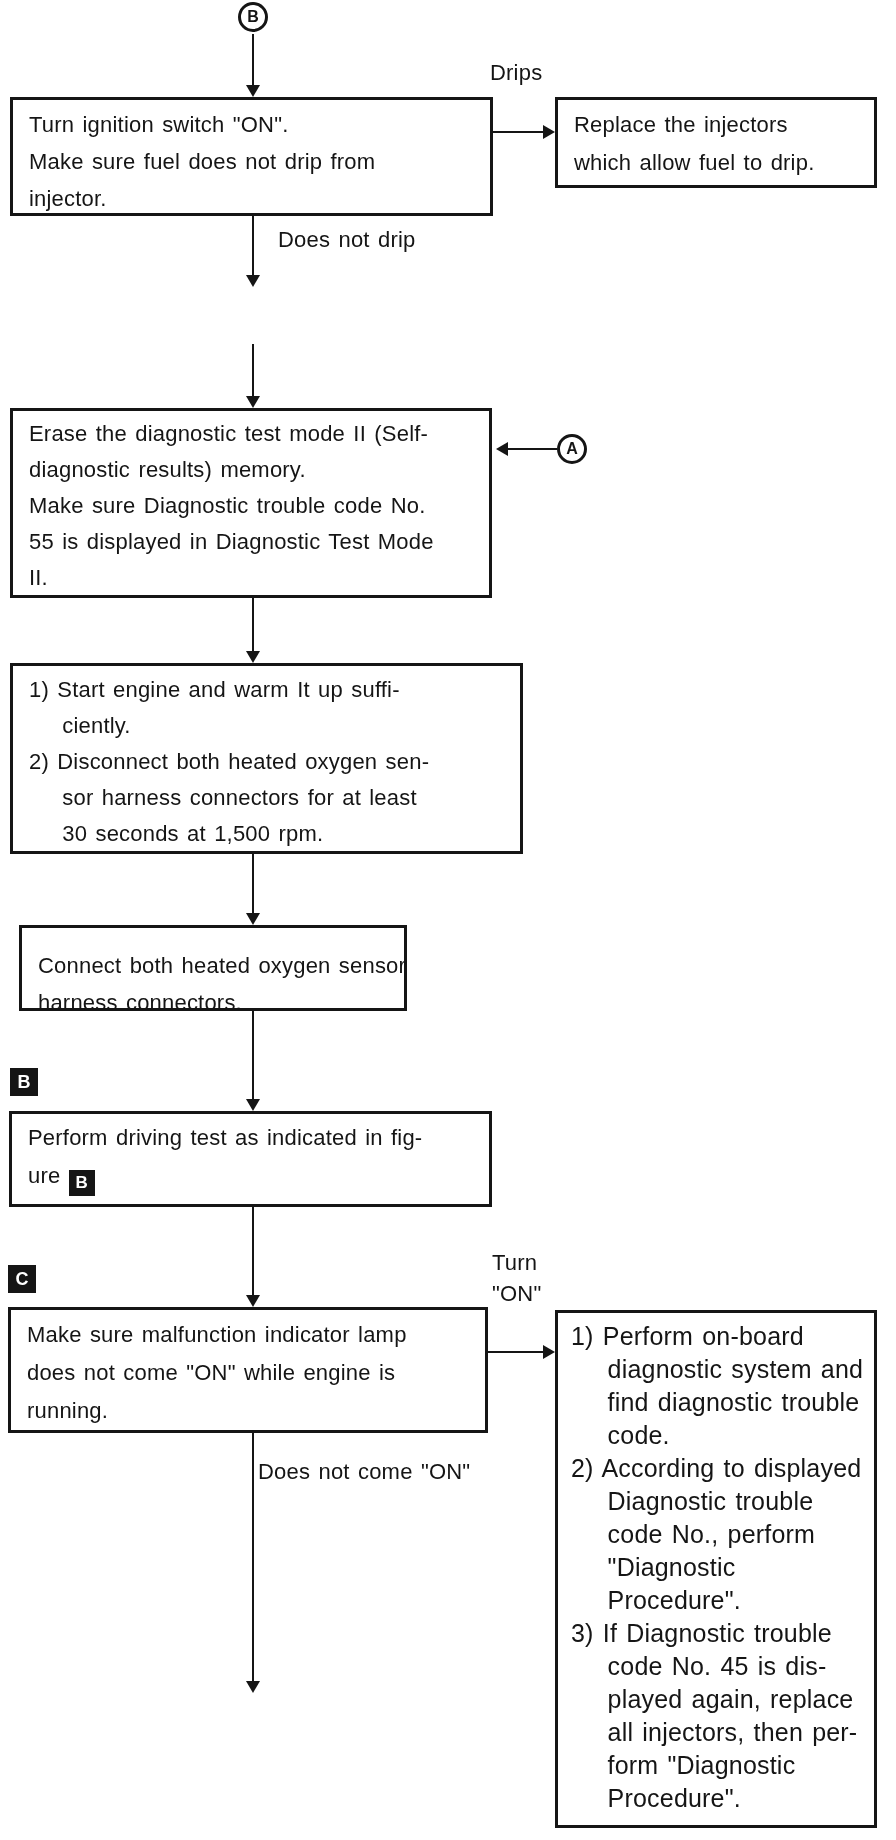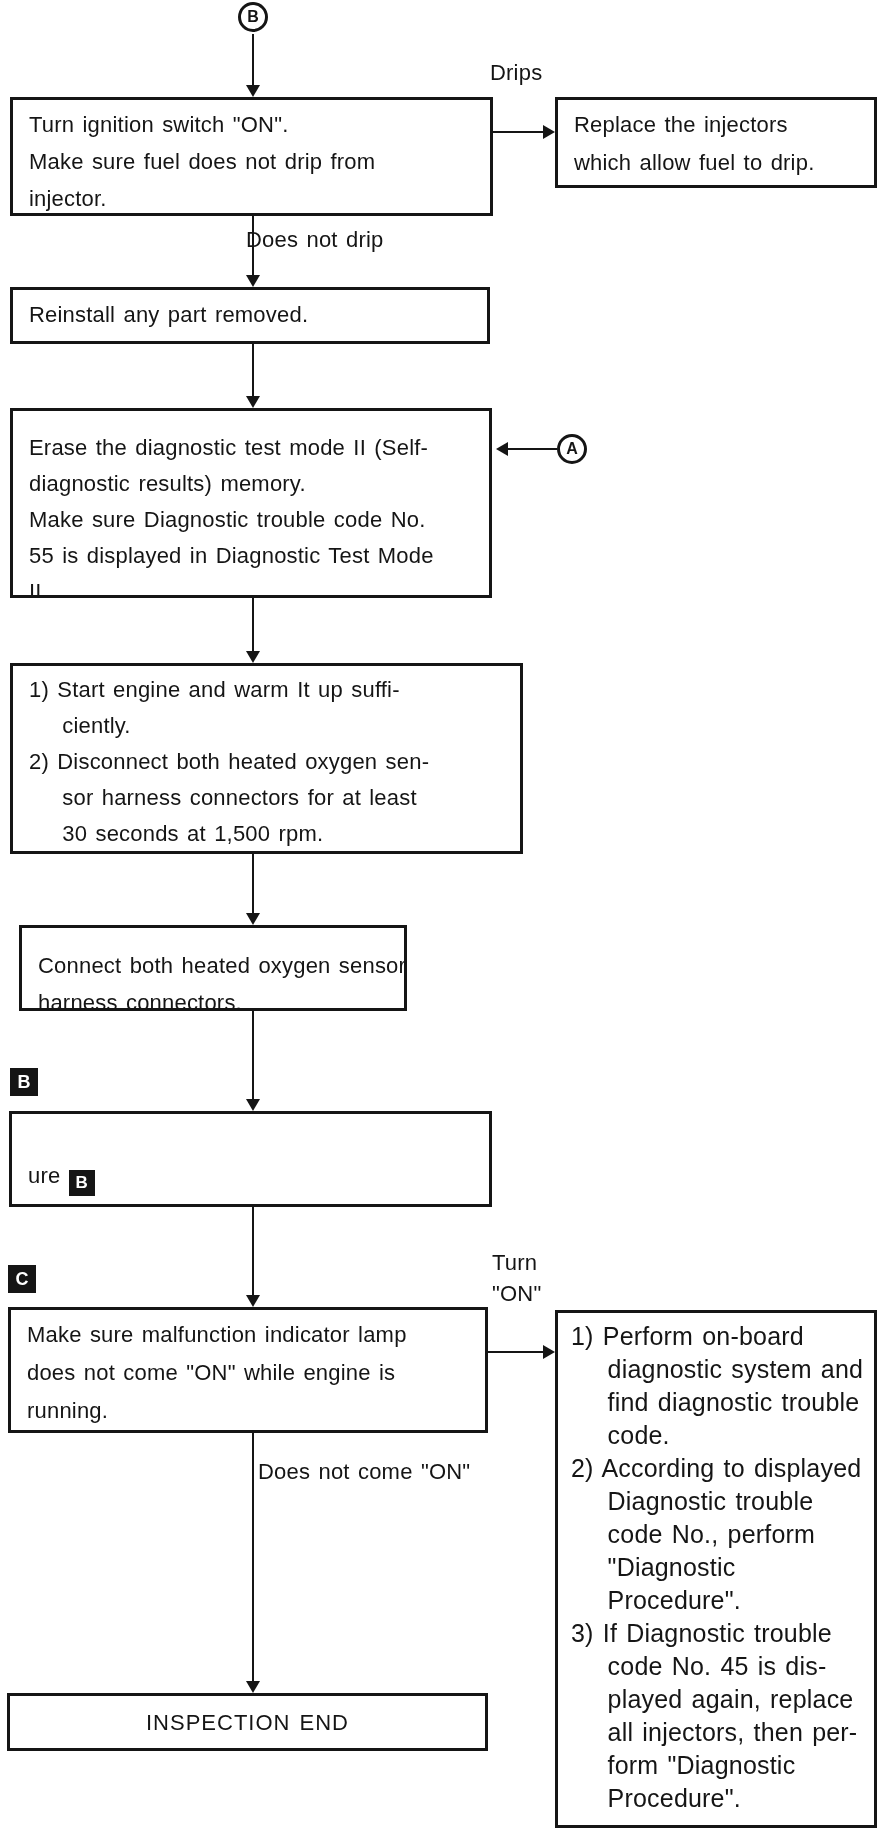--- a/index.html
+++ b/index.html
@@ -102,30 +102,29 @@
 Make sure fuel does not drip from
 injector.</div>
 
   <div class="label" style="left:490px; top:57px;">Drips</div>
   <div class="hline" style="left:493px; top:131px; width:51px;"></div>
   <div class="arrow-right" style="left:543px; top:125px;"></div>
 
   <div class="box" style="left:555px; top:97px; width:322px; height:91px; line-height:38px;">Replace the injectors
 which allow fuel to drip.</div>
 
-  <div class="label" style="left:246px; top:224px;">Does not drip</div>
+  <div class="label" style="left:278px; top:224px;">Does not drip</div>
   <div class="vline" style="left:252px; top:216px; height:60px;"></div>
   <div class="arrow-down" style="left:246px; top:275px;"></div>
 
-  <div class="box small" style="left:10px; top:287px; width:480px; height:57px; padding-top:7px;">Reinstall any part removed.</div>
 
   <div class="vline" style="left:252px; top:344px; height:53px;"></div>
   <div class="arrow-down" style="left:246px; top:396px;"></div>
 
-  <div class="box" style="left:10px; top:408px; width:482px; height:190px; line-height:36px; padding-top:19px;">Erase the diagnostic test mode II (Self-
+  <div class="box" style="left:10px; top:408px; width:482px; height:190px; line-height:36px; padding-top:5px;">Erase the diagnostic test mode II (Self-
 diagnostic results) memory.
 Make sure Diagnostic trouble code No.
 55 is displayed in Diagnostic Test Mode
 II.</div>
 
   <div class="circle" style="left:557px; top:434px;">A</div>
   <div class="hline" style="left:508px; top:448px; width:49px;"></div>
   <div class="arrow-left" style="left:496px; top:442px;"></div>
 
   <div class="vline" style="left:252px; top:598px; height:53px;"></div>
@@ -142,21 +141,21 @@
 
   <div class="box" style="left:19px; top:925px; width:388px; height:86px; line-height:37px; padding-top:19px;">Connect both heated oxygen sensor
 harness connectors.</div>
 
   <div class="vline" style="left:252px; top:1011px; height:88px;"></div>
   <div class="arrow-down" style="left:246px; top:1099px;"></div>
 
   <div class="badge" style="left:10px; top:1068px;">B</div>
 
   <div class="box" style="left:9px; top:1111px; width:483px; height:96px; white-space:normal; line-height:38px; padding-top:5px;">
-    <br>
+    <span>Perform driving test as indicated in fig-</span><br>
     <span>ure </span><span class="badge inline">B</span>
   </div>
 
   <div class="vline" style="left:252px; top:1207px; height:89px;"></div>
   <div class="arrow-down" style="left:246px; top:1295px;"></div>
 
   <div class="badge" style="left:8px; top:1265px;">C</div>
 
   <div class="box" style="left:8px; top:1307px; width:480px; height:126px; line-height:38px; padding-top:6px;">Make sure malfunction indicator lamp
 does not come "ON" while engine is
@@ -180,15 +179,14 @@
     code No. 45 is dis-
     played again, replace
     all injectors, then per-
     form "Diagnostic
     Procedure".</div>
 
   <div class="label" style="left:258px; top:1456px;">Does not come "ON"</div>
   <div class="vline" style="left:252px; top:1433px; height:249px;"></div>
   <div class="arrow-down" style="left:246px; top:1681px;"></div>
 
-  <div class="box center" style="left:7px; top:1693px; width:481px; height:58px; font-size:22px;">INSPECTION END</div>
 
 </div>
 
 </body></html>

